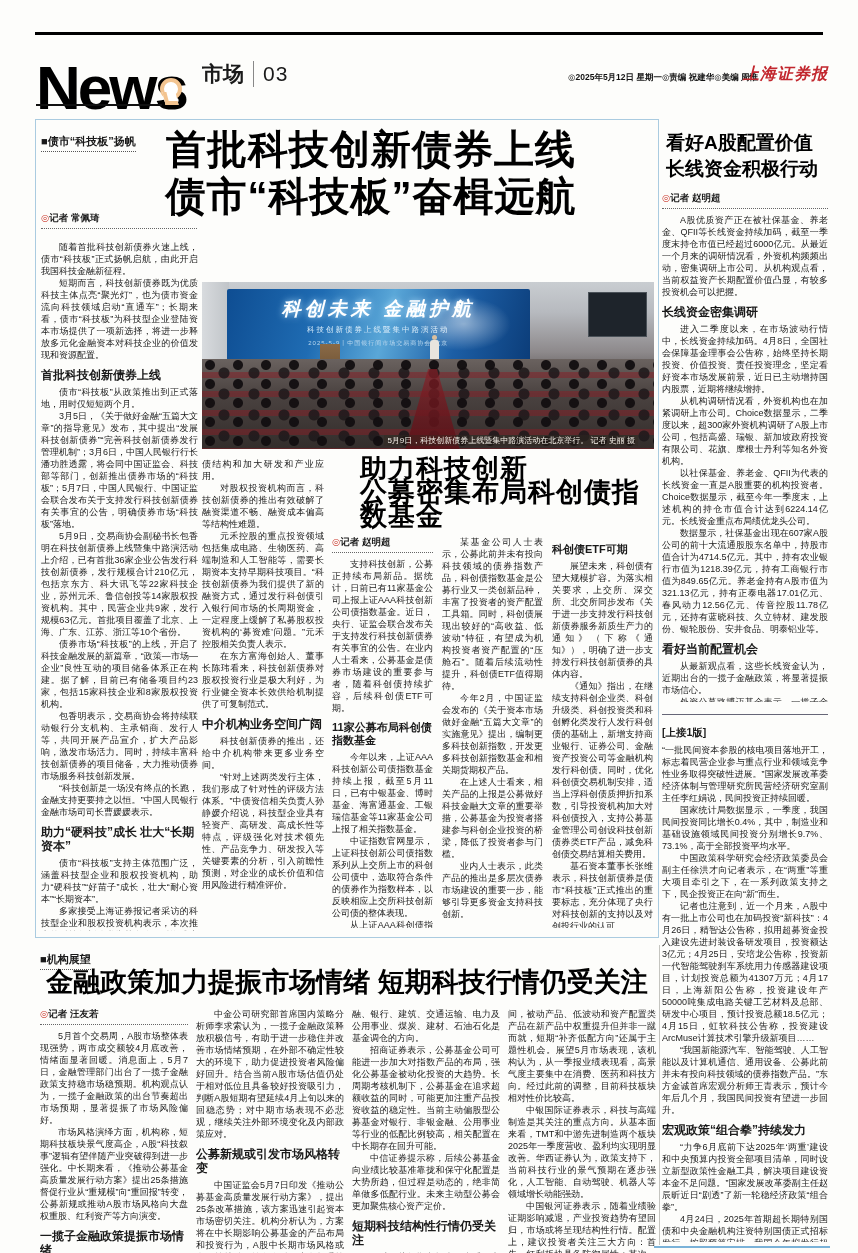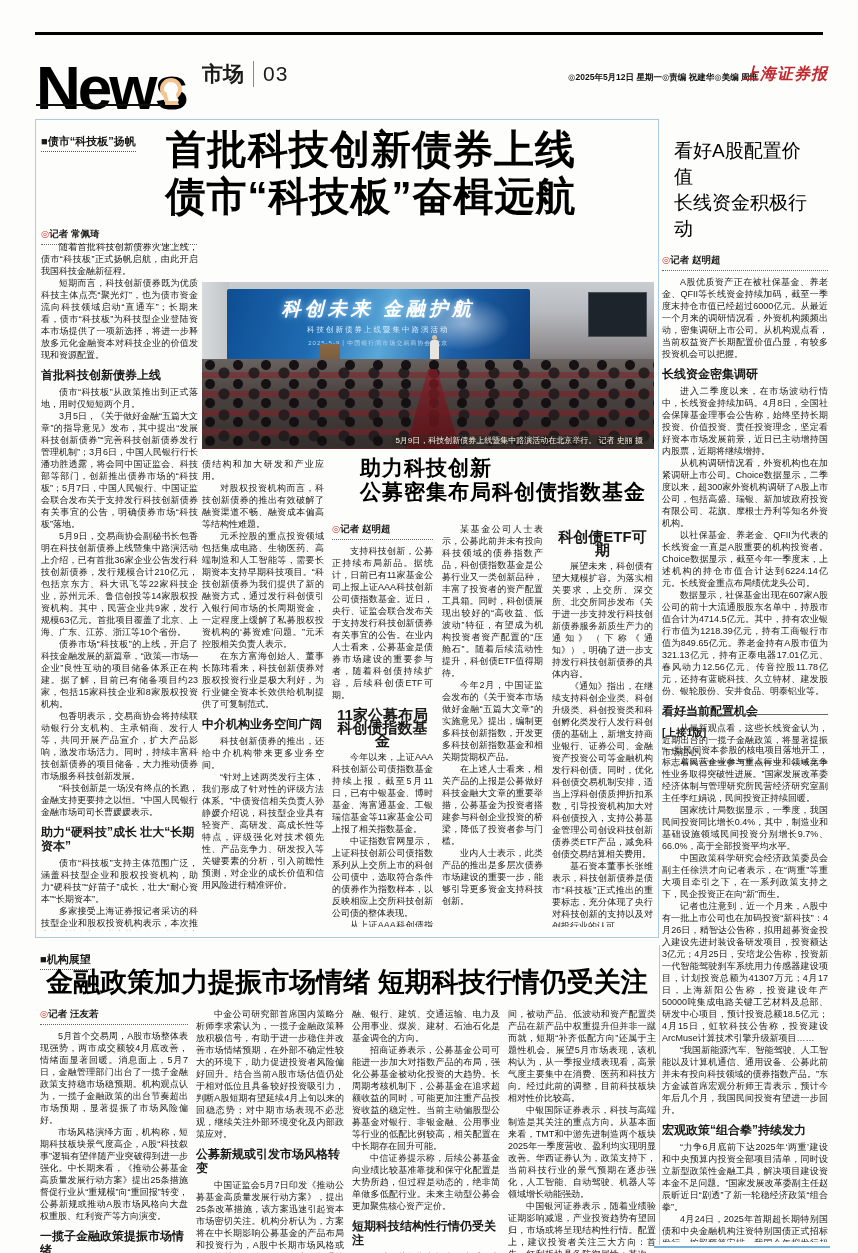--- a/index.html
+++ b/index.html
@@ -35,21 +35,21 @@
   .kicker{font-size:11px;font-weight:900;border-bottom:1px dotted #555;
           display:inline-block;padding-bottom:2px;margin-top:8px;}
 
   
   .main-box{position:absolute;left:35px;top:119px;width:624px;height:819px;
             border:1px solid #aacbe0;background:#fdfdfb;}
   .main-kicker{position:absolute;left:5px;top:6px;}
   .main-headline{position:absolute;left:75px;top:6px;width:520px;margin:0;text-align:center;
                  font-size:40px;line-height:47px;font-weight:900;letter-spacing:1px;color:#000;}
   .main-headline span{display:block;}
-  .main-byline{position:absolute;left:5px;top:108px;width:156px;}
+  .main-byline{position:absolute;left:5px;top:92px;width:156px;}
   .col{position:absolute;overflow:hidden;}
   .col1{left:5px;top:121px;width:157px;height:690px;}
   .col2{left:166px;top:338px;width:122px;height:468px;}
 
   
   .photo{position:absolute;left:166px;top:162px;width:452px;height:167px;margin:0;overflow:hidden;
          background:linear-gradient(180deg,#c9cdd1 0%,#b7babf 18%,#8d898b 42%,#55504f 60%,#38322f 78%,#2e2a28 100%);}
   .ph-wall-left{position:absolute;left:0;top:0;width:6%;height:56%;
          background:linear-gradient(90deg,#d8dbde,#c0c4c8);}
   .ph-banner{position:absolute;left:5.5%;top:4%;width:67%;height:47%;border-radius:2px;
@@ -68,35 +68,35 @@
   .ph-aisle{position:absolute;left:45%;bottom:0;width:12%;height:48%;
          background:linear-gradient(180deg,rgba(140,30,38,.65),rgba(90,18,24,.9));
          clip-path:polygon(42% 0,58% 0,100% 100%,0 100%);}
   .ph-audience{position:absolute;left:0;bottom:0;width:100%;height:54%;
      background-image:
        radial-gradient(circle at 8px 6px, rgba(18,14,16,.95) 4.5px, rgba(18,14,16,0) 5.5px),
        radial-gradient(circle at 22px 14px, rgba(32,26,28,.9) 5px, rgba(32,26,28,0) 6px),
        repeating-linear-gradient(180deg, rgba(120,26,34,0) 0 13px, rgba(135,30,38,.5) 13px 19px),
        linear-gradient(180deg,#6a625f 0%,#4a4240 40%,#332d2b 100%);
      background-size:28px 19px,30px 21px,auto,auto;}
-  .ph-caption{position:absolute;right:8px;bottom:3px;font-size:8px;color:#f7f2ea;
+  .ph-caption{position:absolute;right:16px;bottom:3px;font-size:8px;color:#f7f2ea;
      background:rgba(50,40,32,.42);padding:0 3px;}
 
   
   .fund-block{position:absolute;left:296px;top:336px;width:322px;height:472px;overflow:hidden;}
-  .fund-headline{margin:0 0 19px 28px;font-size:21px;line-height:24px;font-weight:900;letter-spacing:1px;color:#000;}
+  .fund-headline{margin:0 0 8px 28px;font-size:27px;line-height:24px;font-weight:900;letter-spacing:1px;color:#000;}
   .fund-headline span{display:block;}
   .fund-cols{display:flex;gap:9px;height:404px;}
   .fcol{width:101px;height:100%;overflow:hidden;}
   .fcol p{font-size:9px;line-height:12px;}
-  .fcol h3.col-h{font-size:15px;line-height:13px;text-align:center;}
+  .fcol h3.col-h{font-size:11px;line-height:13px;}
 
   
   .sidebar{position:absolute;left:662px;top:126px;width:166px;height:1122px;}
-  .sb-headline{margin:12px;font-size:19px;line-height:26px;font-weight:400;color:#000;}
+  .sb-headline{margin:4px;font-size:19px;line-height:26px;font-weight:700;color:#000;}
   .sb-headline span{display:block;}
   .sb-byline{margin-top:10px;width:100%;}
   .sb-body{margin-top:2px;height:488px;overflow:hidden;}
   .sb-divider{position:absolute;left:0;top:588px;width:166px;height:1px;background:#667;}
   .sb2{position:absolute;left:0;top:600px;width:166px;}
   .sb2-label{font-size:10.5px;font-weight:900;margin-bottom:4px;}
   .sb-body2{height:498px;overflow:hidden;}
   .sb-bottom-rule{position:absolute;left:-8px;top:1120px;width:176px;height:2px;background:#7ab2d8;}
 
   
@@ -221,21 +221,21 @@
         <p>数据显示，社保基金出现在607家A股公司的前十大流通股股东名单中，持股市值合计为4714.5亿元。其中，持有农业银行市值为1218.39亿元，持有工商银行市值为849.65亿元。养老金持有A股市值为321.13亿元，持有正泰电器17.01亿元、春风动力12.56亿元、传音控股11.78亿元，还持有蓝晓科技、久立特材、建发股份、银轮股份、安井食品、明泰铝业等。</p>
         <h3 class="col-h">看好当前配置机会</h3>
         <p>从最新观点看，这些长线资金认为，近期出台的一揽子金融政策，将显著提振市场信心。</p>
         <p>外资公募路博迈基金表示，一揽子金融政策的出台节奏快于预期，体现了今年政策更早的布局、及时反馈，以及维护资本市场的特点。从市场结构来看，科技仍是亮点。</p>
       </div>
     <div class="sb-divider"></div>
     <div class="sb2">
       <div class="sb2-label">[上接1版]</div>
       <div class="sb-body2">
           <p class="noind">“一批民间资本参股的核电项目落地开工，标志着民营企业参与重点行业和领域竞争性业务取得突破性进展。”国家发展改革委经济体制与管理研究所民营经济研究室副主任李红娟说，民间投资正持续回暖。</p>
-          <p>国家统计局数据显示，一季度，我国民间投资同比增长0.4%，其中，制造业和基础设施领域民间投资分别增长9.7%、66.0%，高于全部投资平均水平。</p>
+          <p>国家统计局数据显示，一季度，我国民间投资同比增长0.4%，其中，制造业和基础设施领域民间投资分别增长9.7%、73.1%，高于全部投资平均水平。</p>
           <p>中国政策科学研究会经济政策委员会副主任徐洪才向记者表示，在“两重”等重大项目牵引之下，在一系列政策支持之下，民企投资正在向“新”而生。</p>
           <p>记者也注意到，近一个月来，A股中有一批上市公司也在加码投资“新科技”：4月26日，精智达公告称，拟用超募资金投入建设先进封装设备研发项目，投资额达3亿元；4月25日，安培龙公告称，投资新一代智能驾驶刹车系统用力传感器建设项目，计划投资总额为41307万元；4月17日，上海新阳公告称，投资建设年产50000吨集成电路关键工艺材料及总部、研发中心项目，预计投资总额18.5亿元；4月15日，虹软科技公告称，投资建设ArcMuse计算技术引擎升级新项目……</p>
           <p>“我国新能源汽车、智能驾驶、人工智能以及计算机通信、通用设备、公募此前并未有投向科技领域的债券指数产品。”东方金诚首席宏观分析师王青表示，预计今年后几个月，我国民间投资有望进一步回升。</p>
           <h3 class="col-h">宏观政策“组合拳”持续发力</h3>
           <p>“力争6月底前下达2025年‘两重’建设和中央预算内投资全部项目清单，同时设立新型政策性金融工具，解决项目建设资本金不足问题。”国家发展改革委副主任赵辰昕近日“剧透”了新一轮稳经济政策“组合拳”。</p>
           <p>4月24日，2025年首期超长期特别国债和中央金融机构注资特别国债正式招标发行。按照预算安排，我国今年拟发行超长期特别国债1.3万亿元，其中8000亿元用于支持“两重”项目建设。</p>
         </div>
     </div>
     <div class="sb-bottom-rule"></div>
   </aside>

